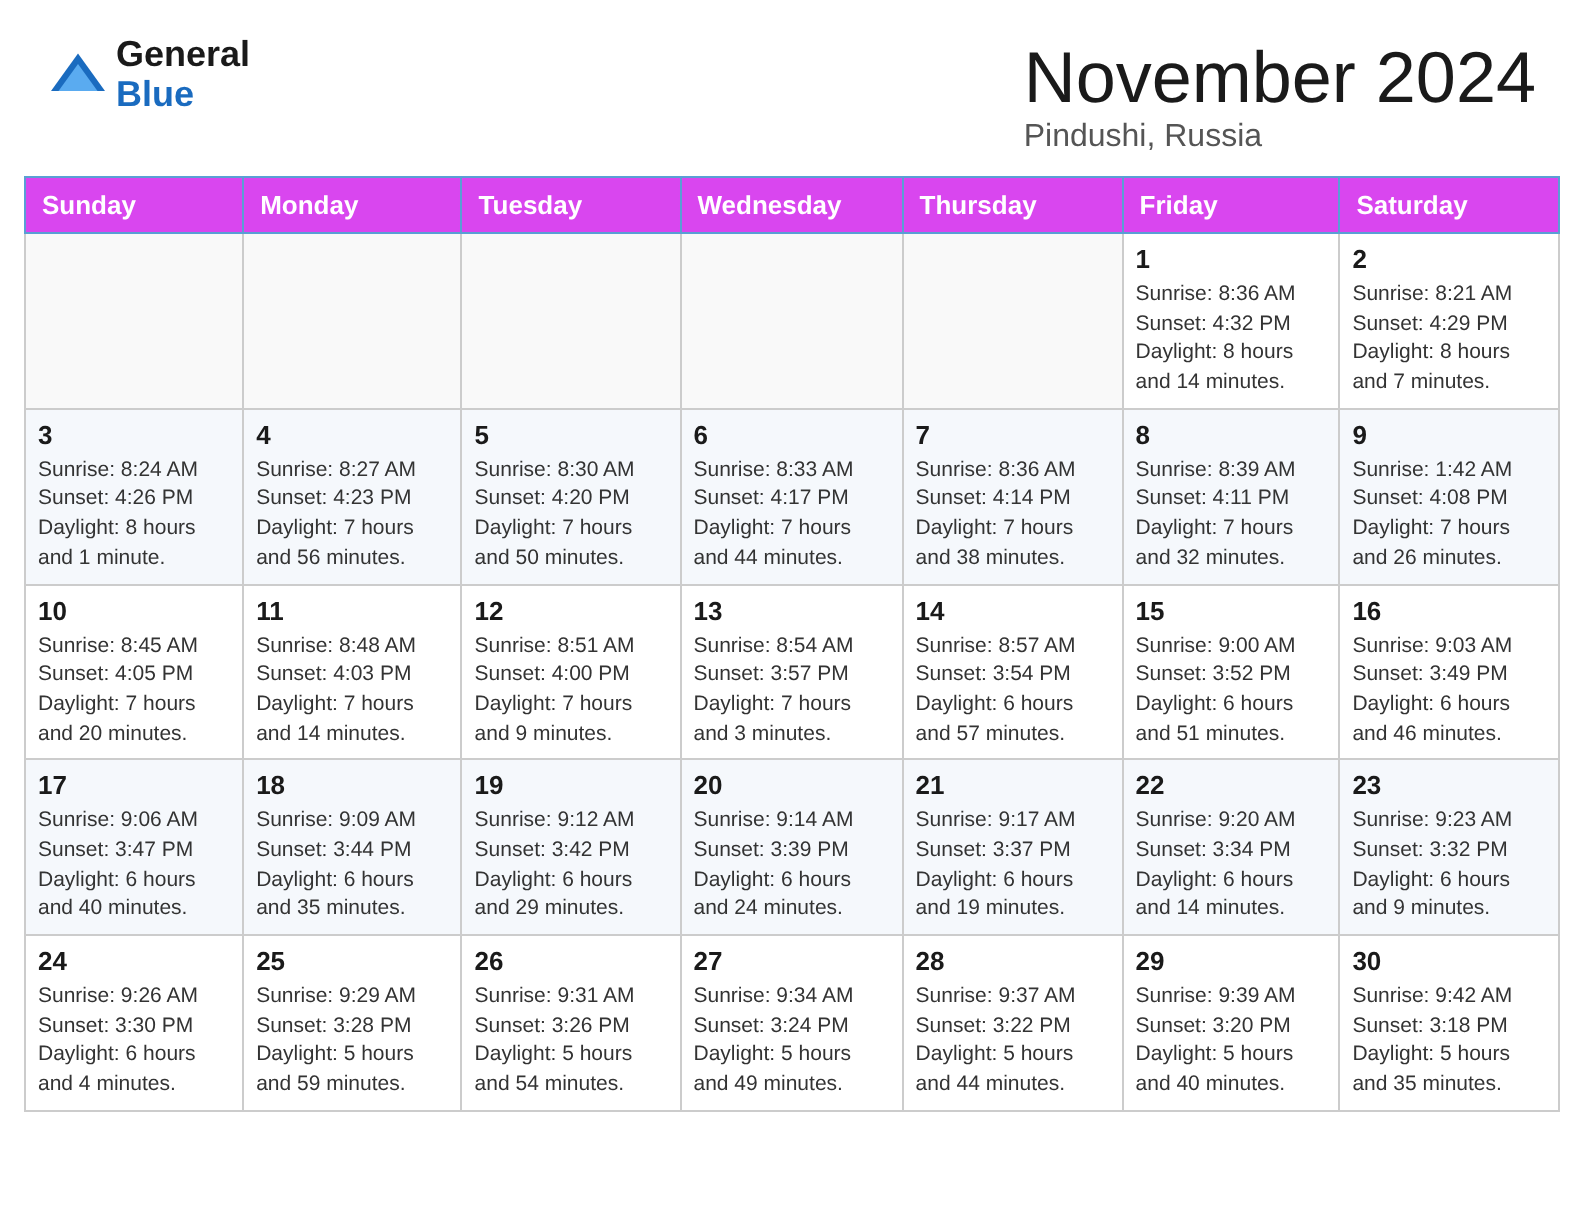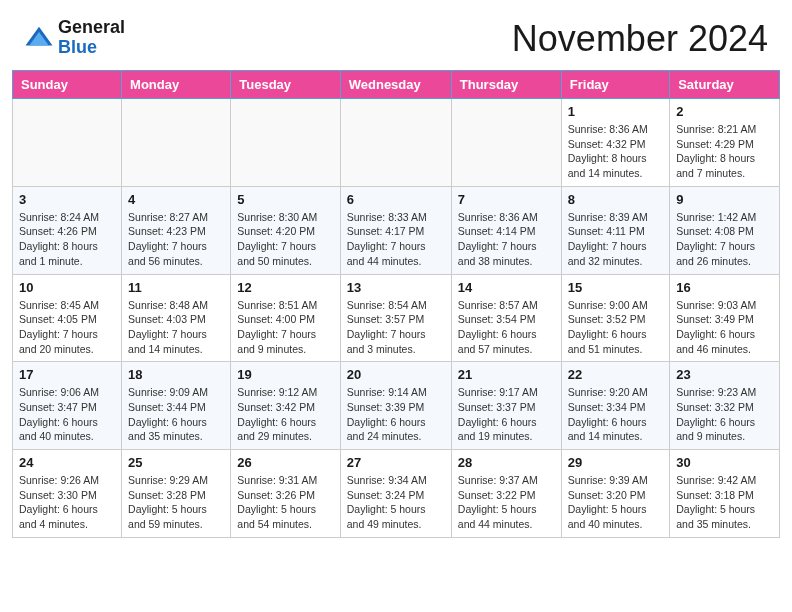--- a/index.html
+++ b/index.html
@@ -49,21 +49,21 @@
       color: #555;
     }
     
     .calendar-table {
       width: calc(100% - 24px);
       margin: 0 12px 12px 12px;
       border-collapse: collapse;
     }
     
     .calendar-table th {
-      background: #ec4899;
+      background: #d946ef;
       color: #fff;
       text-align: left;
       padding: 6px 8px;
       font-size: 13px;
       font-weight: bold;
       border: 1px solid #5a9fd4;
     }
     
     .calendar-table td {
       border: 1px solid #ccc;
@@ -107,20 +107,21 @@
       <polygon points="20,5 38,30 2,30" fill="#1a6bbf"></polygon>
       <polygon points="20,12 33,30 7,30" fill="#5aabf0"></polygon>
     </svg>
     <div class="logo-text">
       <span class="general">General</span>
       <span class="blue">Blue</span>
     </div>
   </div>
   <div class="title-area">
     <div class="month-title">November 2024</div>
+    <div class="location">Pindushi, Russia</div>
   </div>
 </div>
 
 <table class="calendar-table">
   <thead>
     <tr>
       <th>Sunday</th>
       <th>Monday</th>
       <th>Tuesday</th>
       <th>Wednesday</th>

